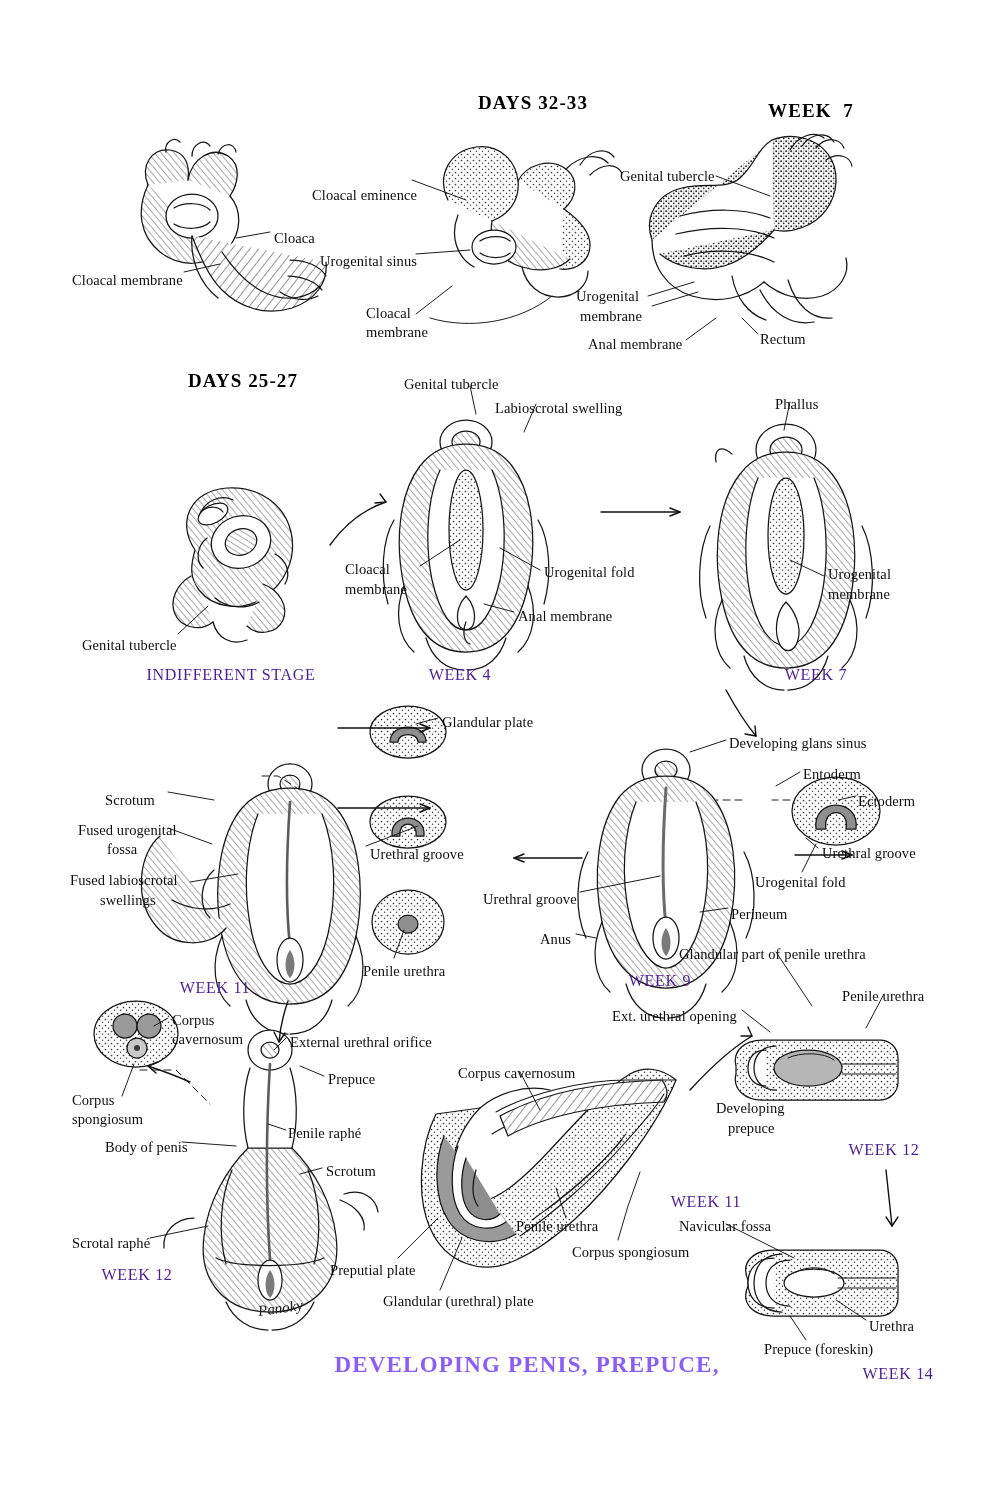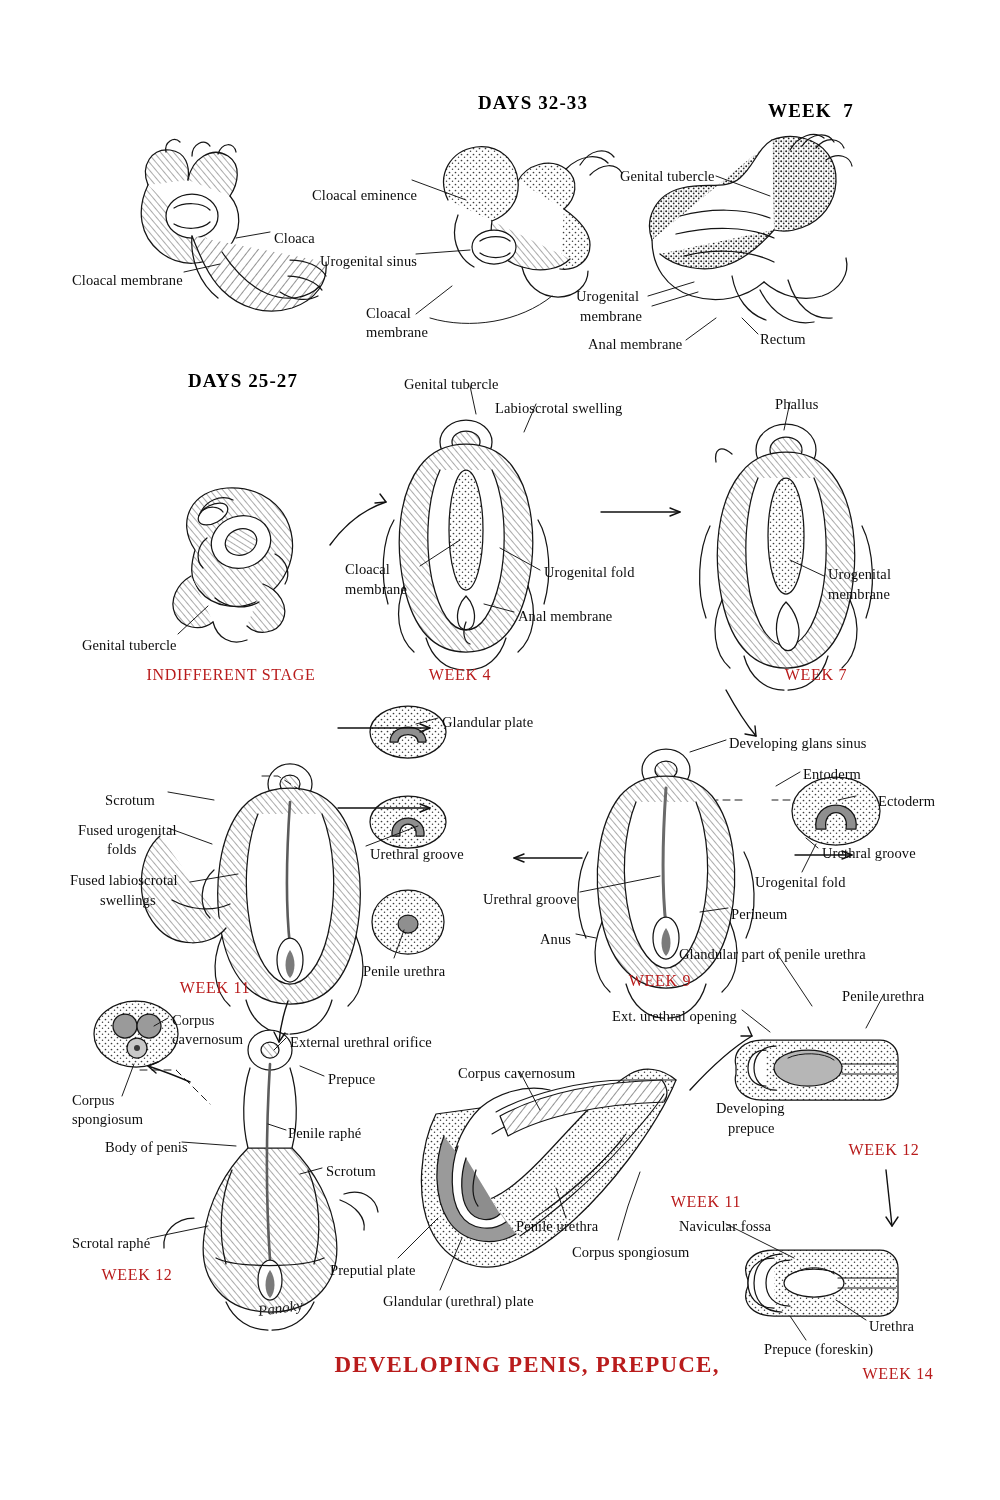--- a/index.html
+++ b/index.html
@@ -28,42 +28,42 @@
     line-height: 1.12;
     color: #0d0d0d;
     white-space: pre;
     letter-spacing: 0.1px;
   }
   .stage {
     position: absolute;
     font-family: "Liberation Serif", serif;
     font-size: 16px;
     letter-spacing: 0.7px;
-    color: #b91c1c;
+    color: #4c1d95;
     white-space: pre;
   }
   .stage.c { text-align: center; transform: translateX(-50%); }
   .head {
     position: absolute;
     font-family: "Liberation Serif", serif;
     font-weight: bold;
     font-size: 19px;
     letter-spacing: 1.1px;
     color: #000000;
     white-space: pre;
     text-align: center;
     transform: translateX(-50%);
   }
   .title {
     position: absolute;
     font-family: "Liberation Serif", serif;
     font-weight: bold;
     font-size: 23px;
     letter-spacing: 1.2px;
-    color: #b91c1c;
+    color: #8b5cf6;
     text-align: center;
     transform: translateX(-50%);
     white-space: pre;
   }
   .sig {
     position: absolute;
     font-family: "Liberation Serif", serif;
     font-style: italic;
     font-size: 15px;
     color: #222;
@@ -462,26 +462,26 @@
       <div class="lbl" style="left: 518px; top: 608px;">Anal membrane</div>
       <div class="lbl" style="left: 82px; top: 637px;">Genital tubercle</div>
       <div class="lbl" style="left: 775px; top: 396px;">Phallus</div>
       <div class="lbl" style="left: 828px; top: 566px;">Urogenital</div>
       <div class="lbl" style="left: 828px; top: 586px;">membrane</div>
       <div class="lbl" style="left: 442px; top: 714px;">Glandular plate</div>
       <div class="lbl" style="left: 370px; top: 846px;">Urethral groove</div>
       <div class="lbl" style="left: 363px; top: 963px;">Penile urethra</div>
       <div class="lbl" style="left: 105px; top: 792px;">Scrotum</div>
       <div class="lbl" style="left: 78px; top: 822px;">Fused urogenital</div>
-      <div class="lbl" style="left: 107px; top: 841px;">folds</div>
+      <div class="lbl" style="left: 107px; top: 841px;">fossa</div>
       <div class="lbl" style="left: 70px; top: 872px;">Fused labioscrotal</div>
       <div class="lbl" style="left: 100px; top: 892px;">swellings</div>
       <div class="lbl" style="left: 729px; top: 735px;">Developing glans sinus</div>
       <div class="lbl" style="left: 803px; top: 766px;">Entoderm</div>
-      <div class="lbl" style="left: 878px; top: 793px;">Ectoderm</div>
+      <div class="lbl" style="left: 858px; top: 793px;">Ectoderm</div>
       <div class="lbl" style="left: 822px; top: 845px;">Urethral groove</div>
       <div class="lbl" style="left: 755px; top: 874px;">Urogenital fold</div>
       <div class="lbl" style="left: 483px; top: 891px;">Urethral groove</div>
       <div class="lbl" style="left: 731px; top: 906px;">Perineum</div>
       <div class="lbl" style="left: 540px; top: 931px;">Anus</div>
       <div class="lbl" style="left: 172px; top: 1012px;">Corpus</div>
       <div class="lbl" style="left: 172px; top: 1031px;">cavernosum</div>
       <div class="lbl" style="left: 72px; top: 1092px;">Corpus</div>
       <div class="lbl" style="left: 72px; top: 1111px;">spongiosum</div>
       <div class="lbl" style="left: 290px; top: 1034px;">External urethral orifice</div>

